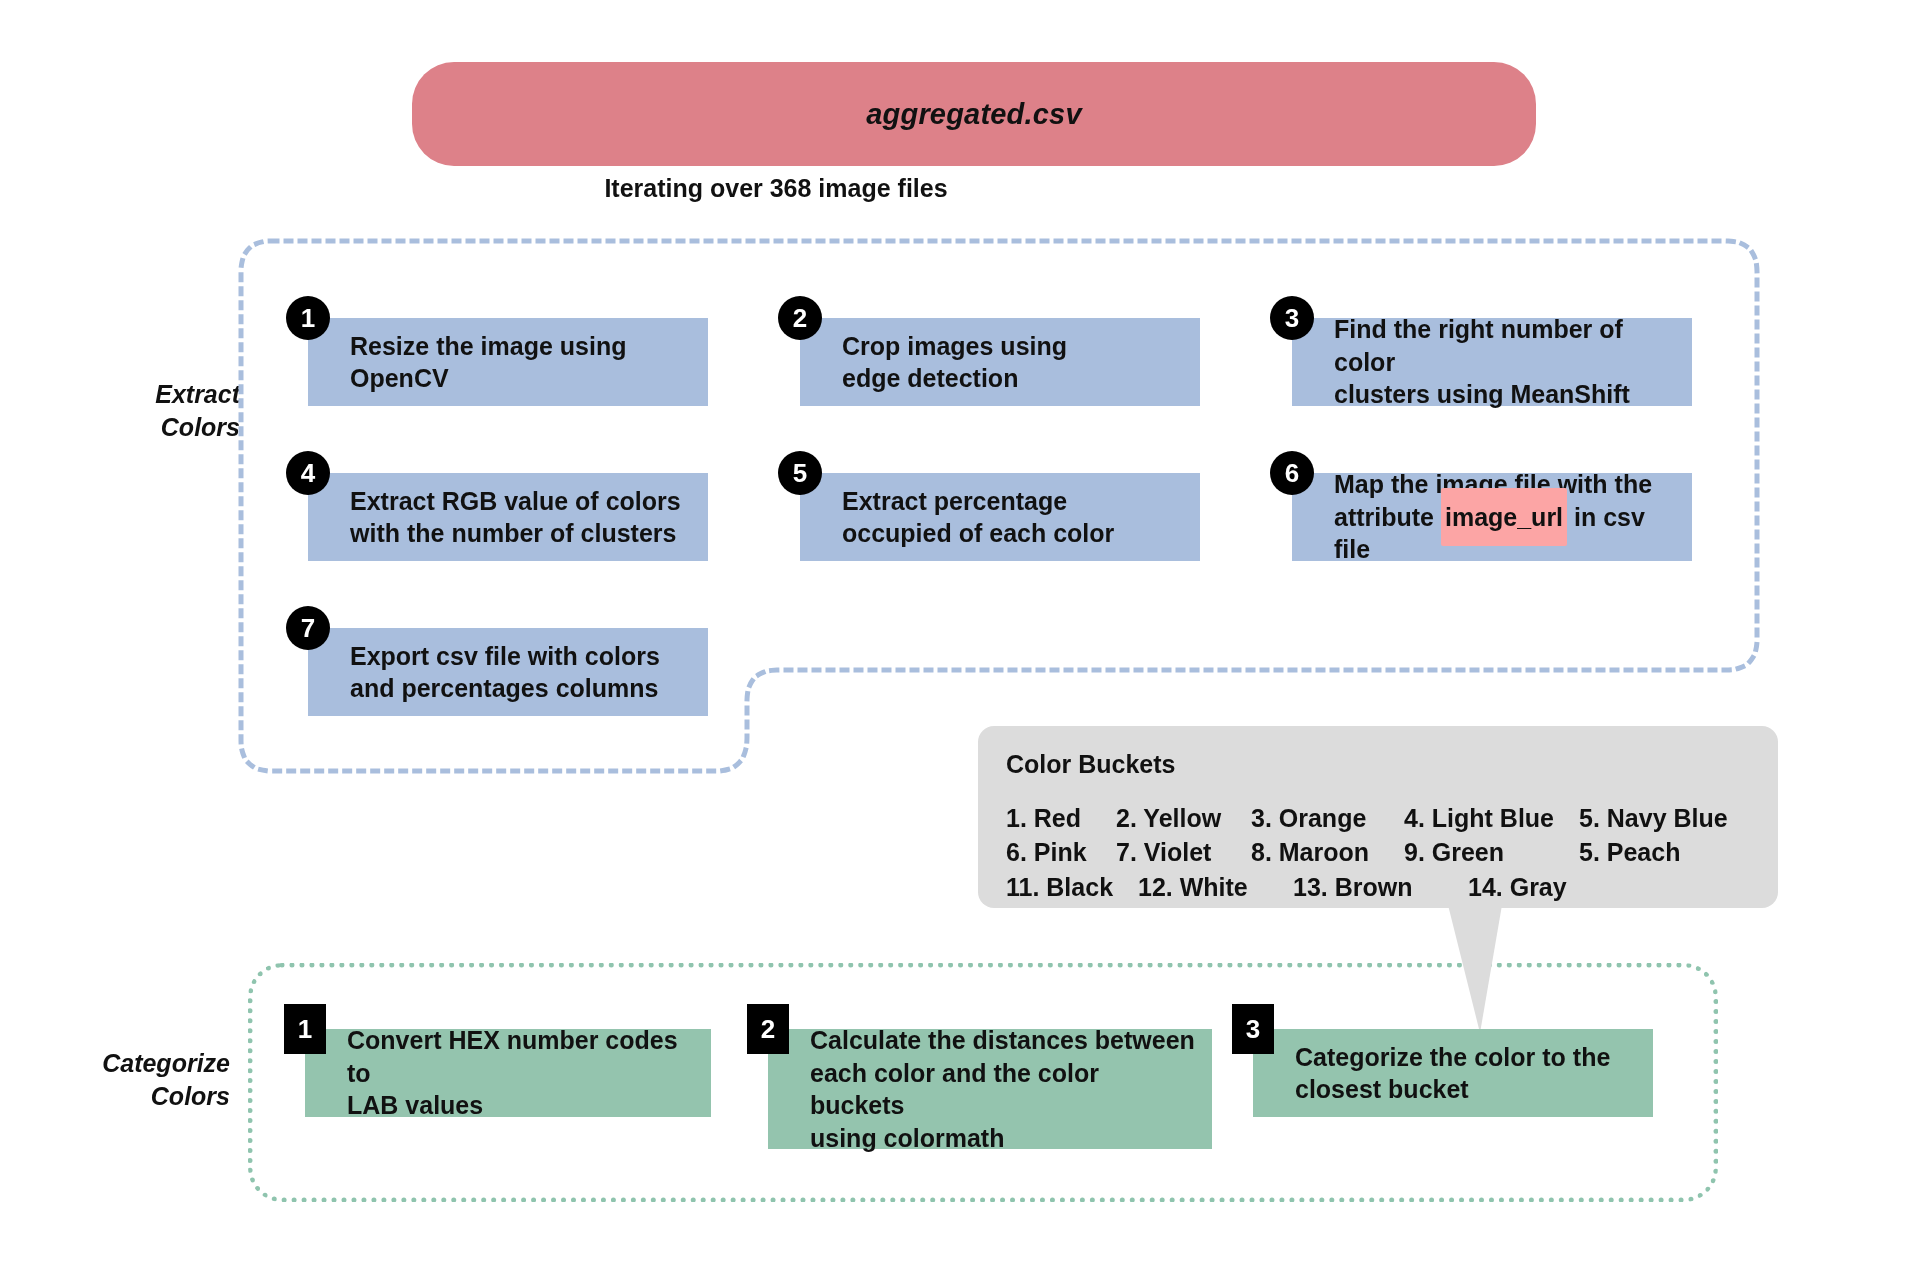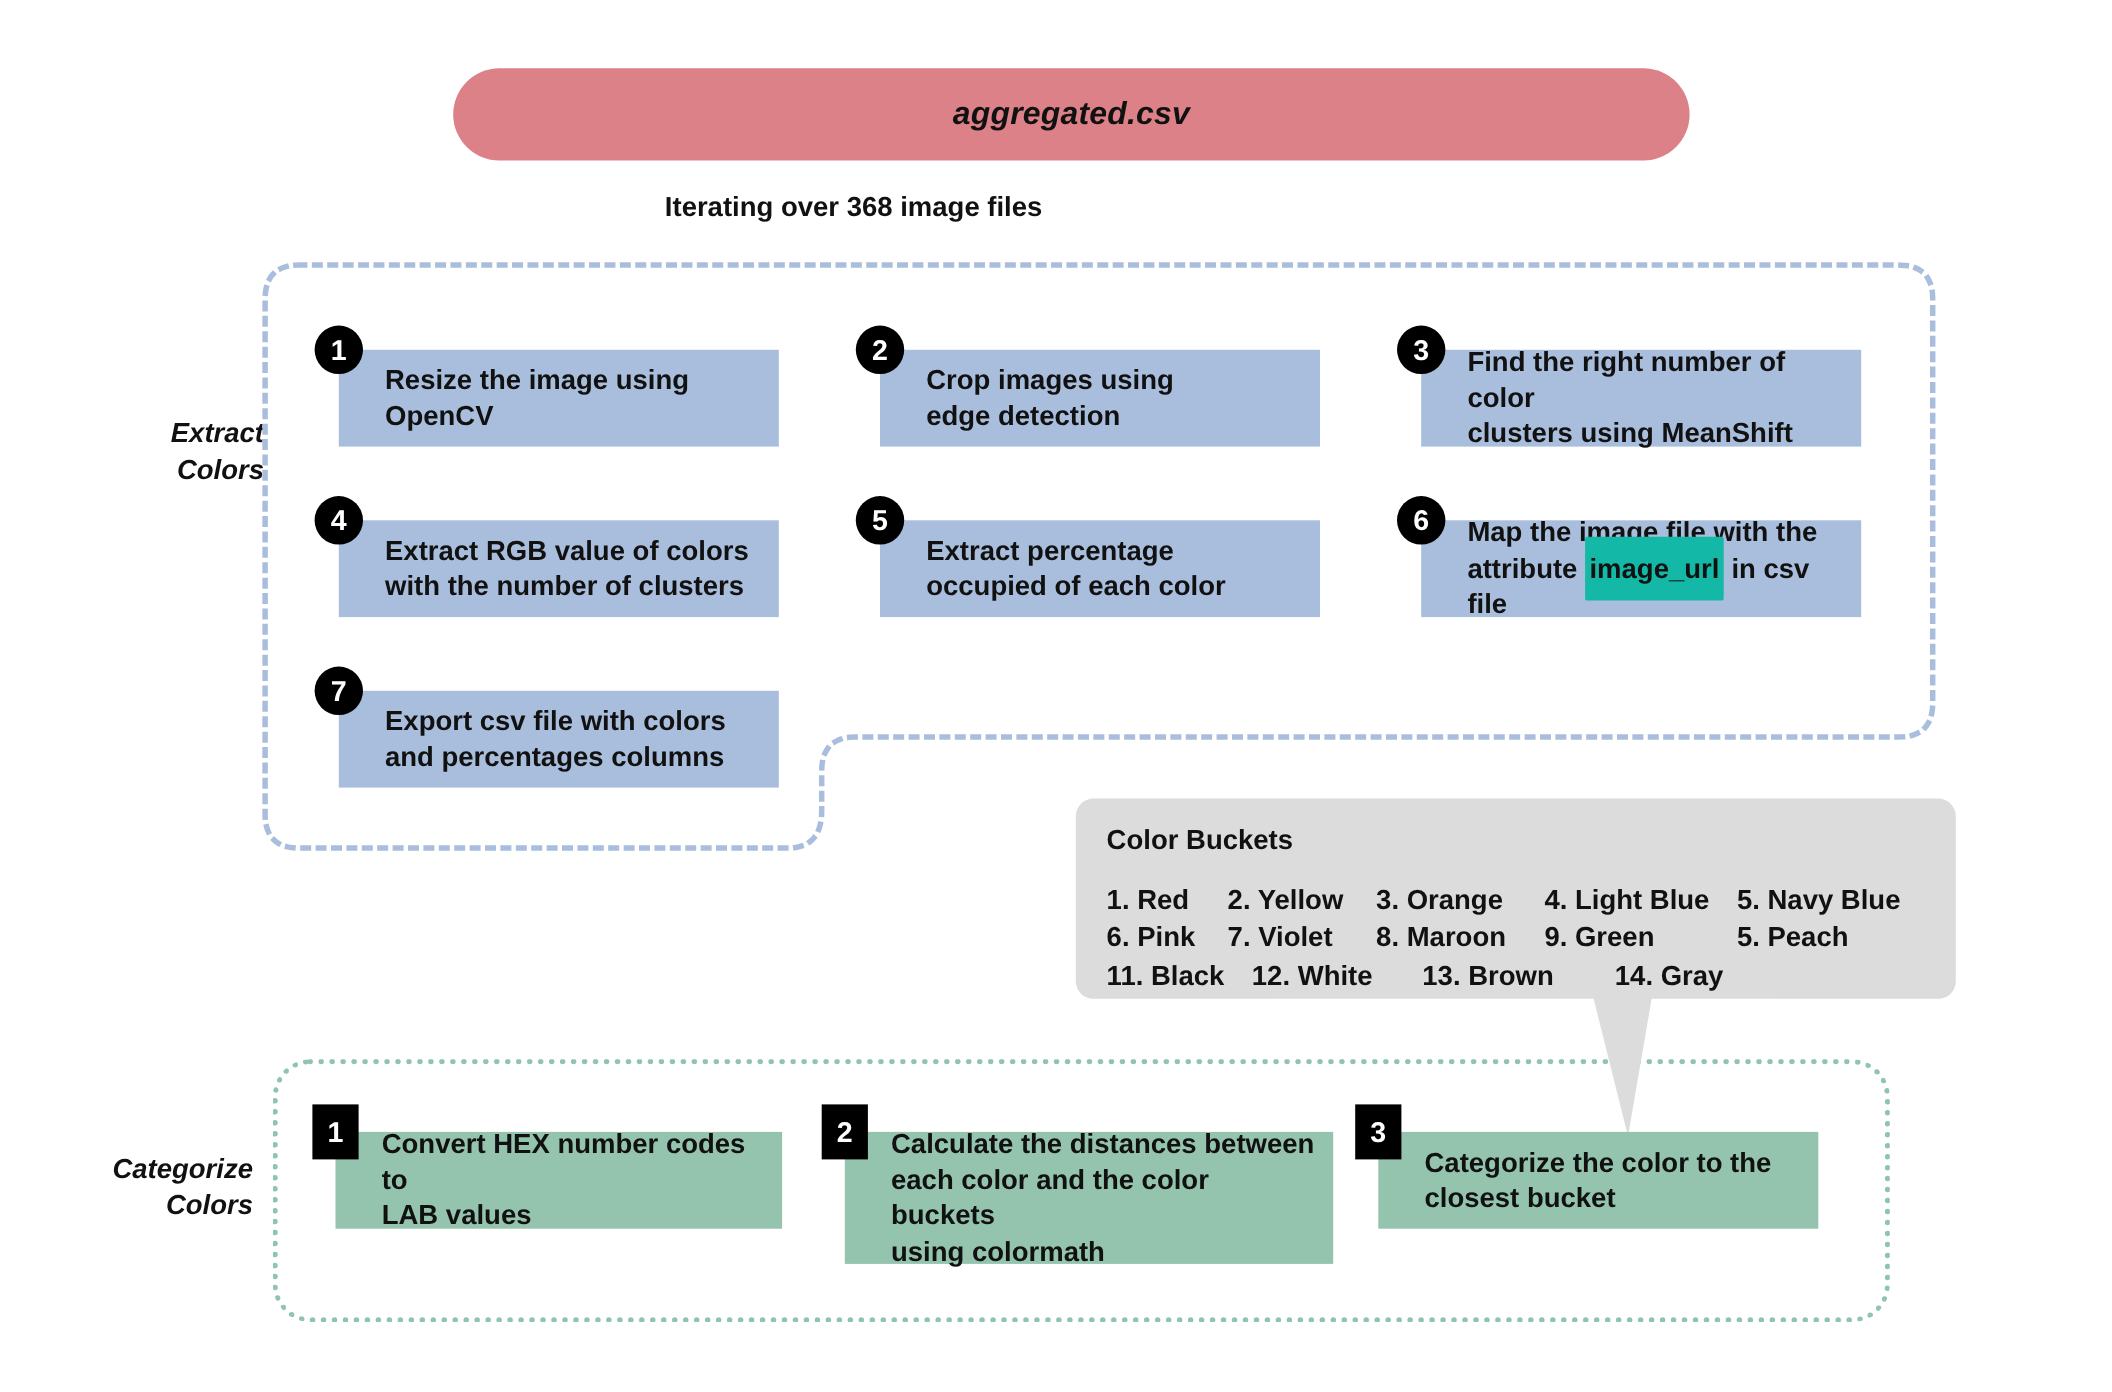--- a/index.html
+++ b/index.html
@@ -15,21 +15,21 @@
     color: #111111;
     overflow: hidden;
   }
 
   
   #title-pill {
     position: absolute;
     left: 412px;
     top: 62px;
     width: 1124px;
-    height: 84px;
+    height: 104px;
     background: #dd8189;
     border-radius: 42px;
     display: flex;
     align-items: center;
     justify-content: center;
   }
   #title-pill .title-text {
     font-size: 29px;
     font-weight: bold;
     font-style: italic;
@@ -128,21 +128,21 @@
     border-radius: 50%;
     left: -22px; top: -22px;
   }
   .step.green .badge {
     width: 42px; height: 50px;
     border-radius: 0;
     left: -21px; top: -25px;
   }
 
   .hl {
-    background: #14b8a6;
+    background: #fca5a5;
     padding: 15px 4px;
     border-radius: 2px;
   }
 
   
   #color-buckets {
     position: absolute;
     left: 978px;
     top: 726px;
     width: 800px;

